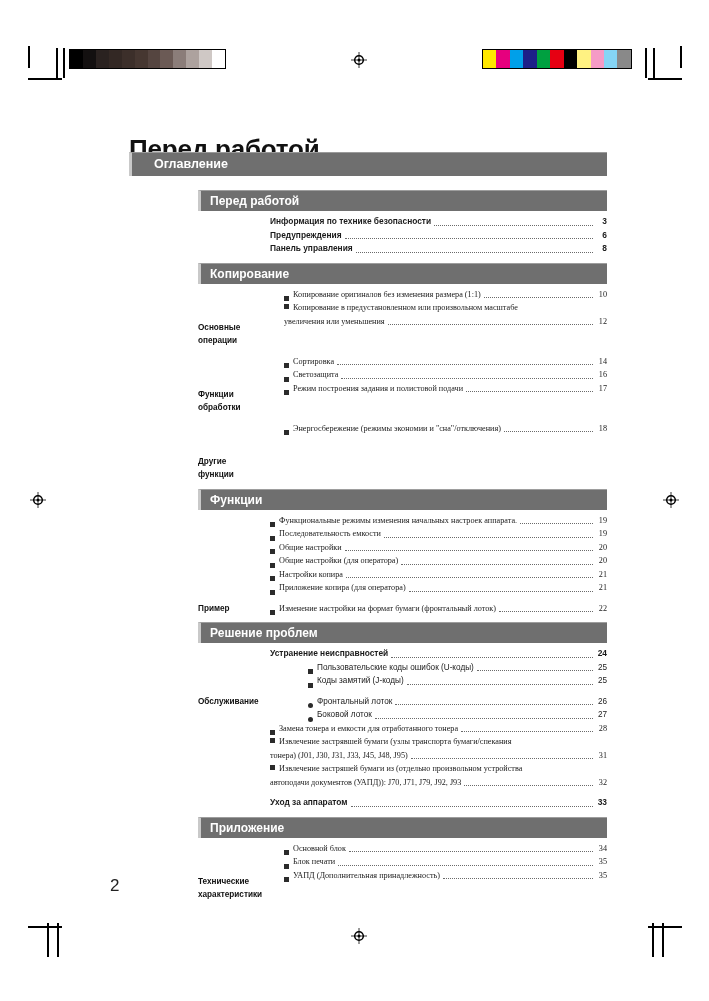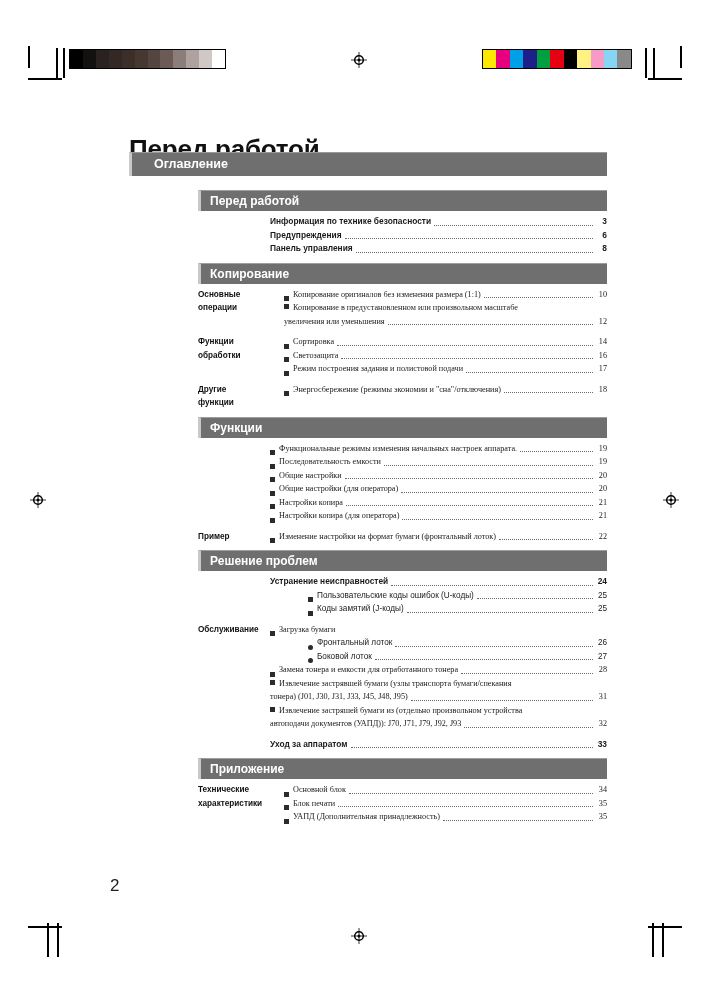--- a/index.html
+++ b/index.html
@@ -111,21 +111,21 @@
   .group { display: flex; margin-bottom: 7px; }
   .group .gl {
     width: 72px;
     flex: 0 0 72px;
     font-size: 8.2px;
     font-weight: bold;
     line-height: 13.5px;
     color: #111;
     padding-top: 0px;
   }
-  .group.wide-label .gl { width: 86px; flex: 0 0 86px; }
+  .group.wide-label .gl { width: 86px; flex: 0 0 86px; margin-top: 33px; }
   .group .ge { flex: 1 1 auto; }
 
   .entry {
     display: flex;
     align-items: flex-end;
     line-height: 13.5px;
     font-size: 8.2px;
     color: #1a1a1a;
     white-space: nowrap;
   }
@@ -376,21 +376,21 @@
           <span class="pg">20</span>
         </div>
         <div class="entry ind1">
           <i class="sq"></i>
           <span class="txt">Настройки копира</span>
           <span class="dots"></span>
           <span class="pg">21</span>
         </div>
         <div class="entry ind1">
           <i class="sq"></i>
-          <span class="txt">Настройки копира (для оператора)</span>
+          <span class="txt">Приложение копира (для оператора)</span>
           <span class="dots"></span>
           <span class="pg">21</span>
         </div>
       </div>
     </div>
     <div class="group">
       <div class="gl">Пример</div>
       <div class="ge">
         <div class="entry ind1">
           <i class="sq"></i>
@@ -419,24 +419,20 @@
           <i class="sq"></i>
           <span class="txt">Коды замятий (J-коды)</span>
           <span class="dots"></span>
           <span class="pg">25</span>
         </div>
       </div>
     </div>
     <div class="group">
       <div class="gl">Обслуживание</div>
       <div class="ge">
-        <div class="entry ind1">
-          <i class="sq"></i>
-          <span class="txt">Загрузка бумаги</span>
-        </div>
         <div class="entry ind2">
           <i class="dot"></i>
           <span class="txt">Фронтальный лоток</span>
           <span class="dots"></span>
           <span class="pg">26</span>
         </div>
         <div class="entry ind2">
           <i class="dot"></i>
           <span class="txt">Боковой лоток</span>
           <span class="dots"></span>

